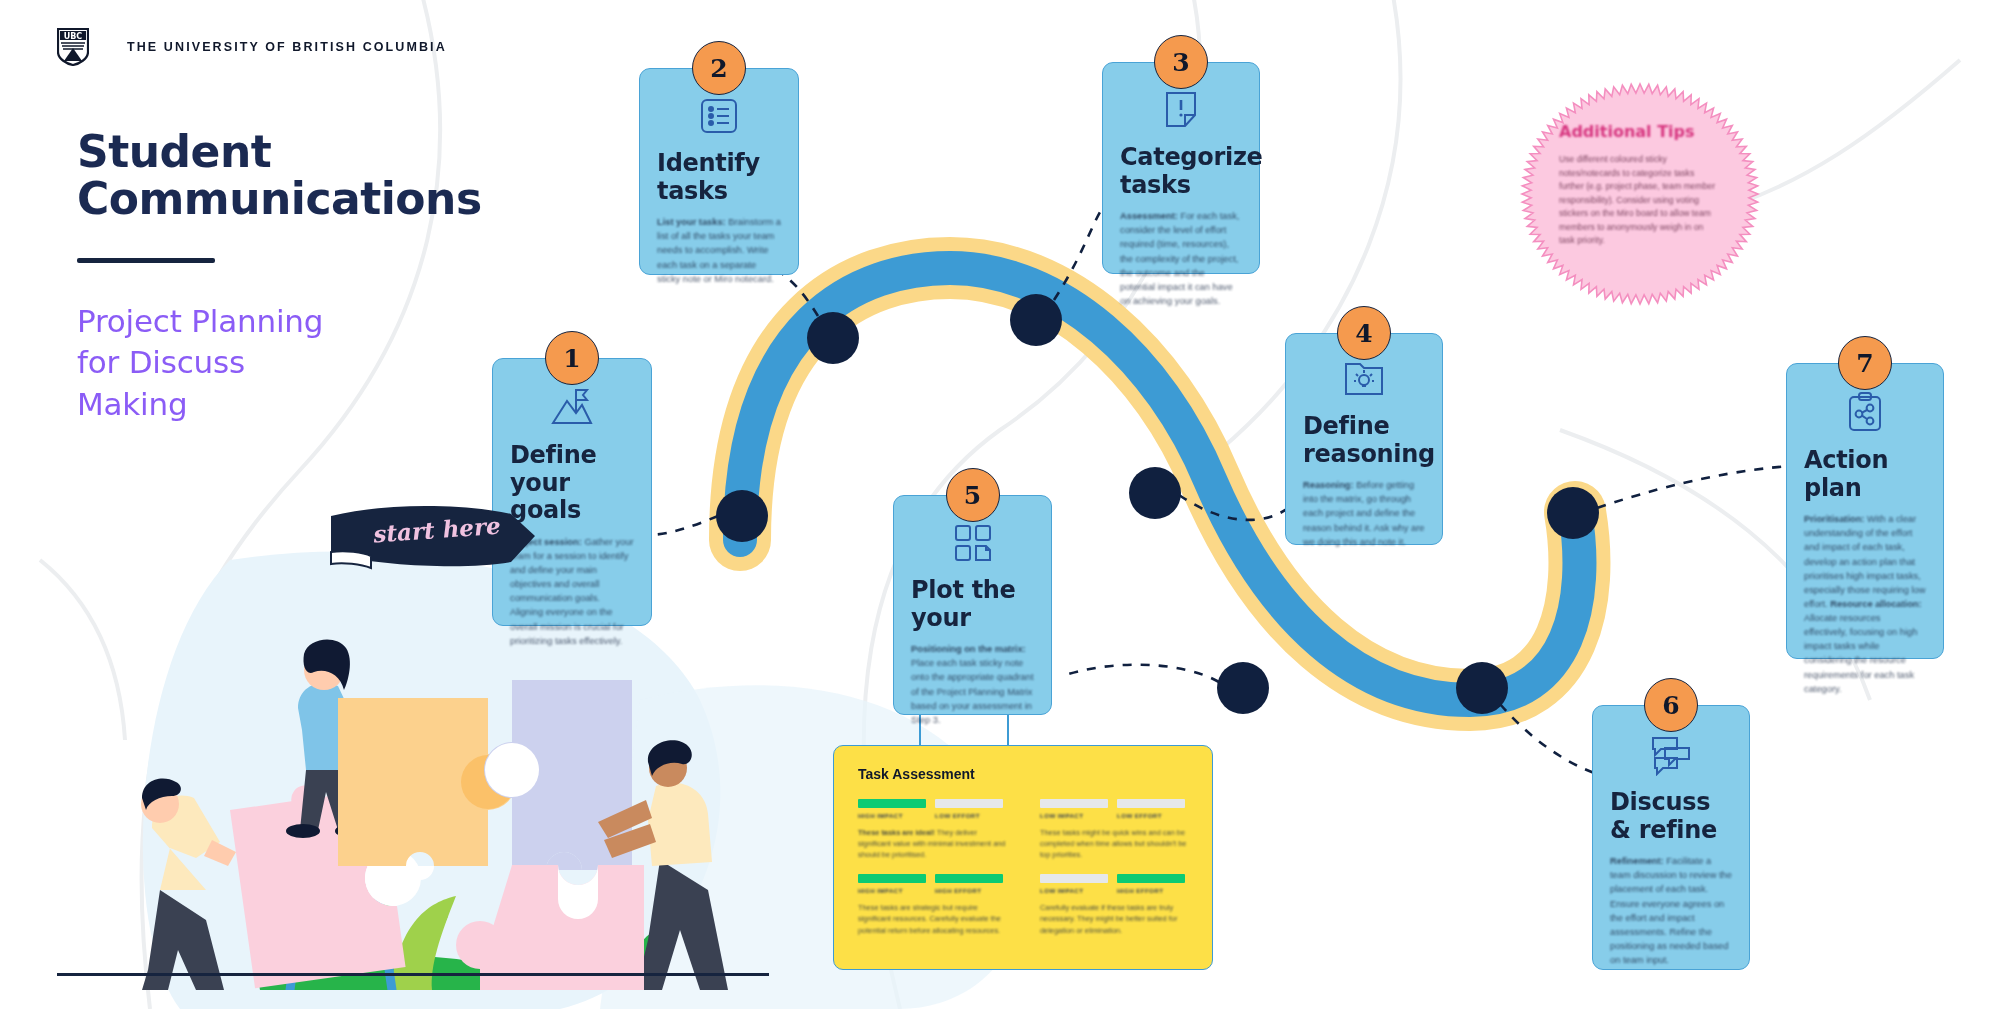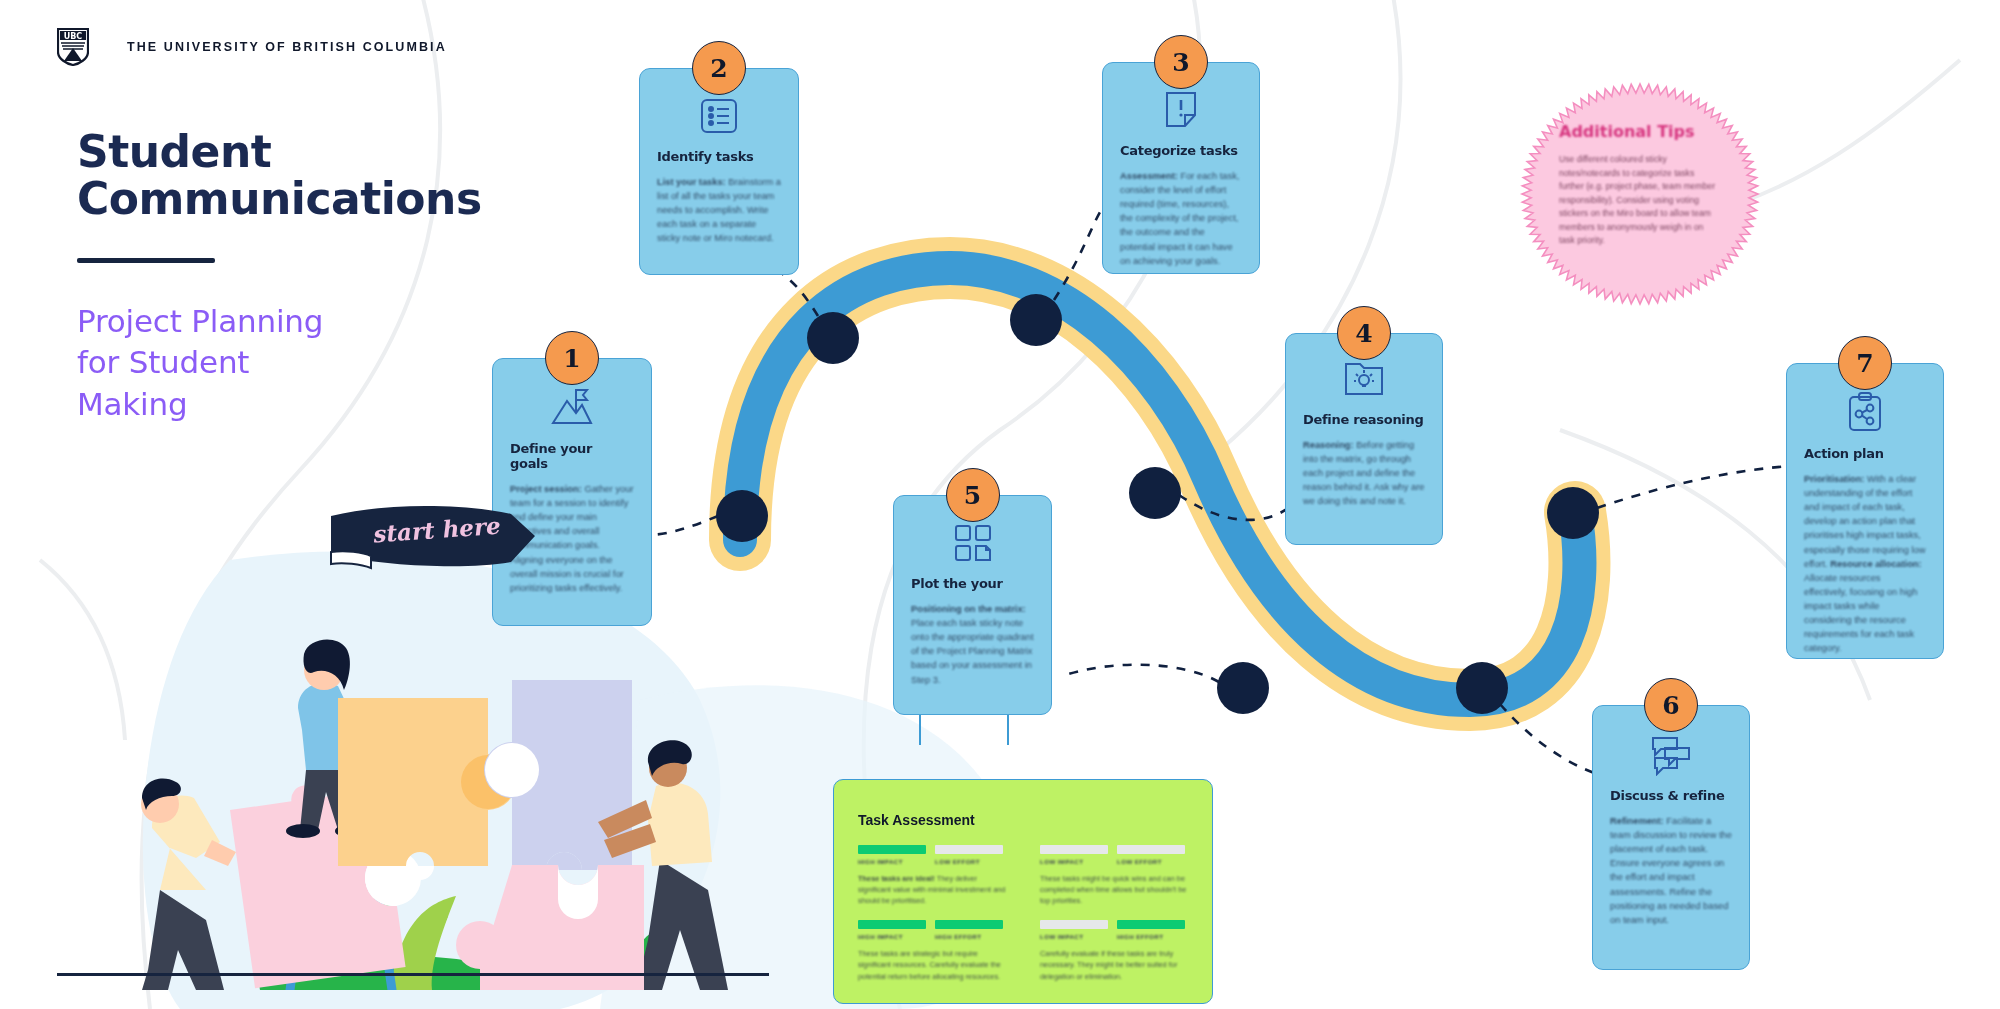--- a/index.html
+++ b/index.html
@@ -53,43 +53,43 @@
     position:absolute; left:50%; transform:translateX(-50%); top:-28px;
     width:54px; height:54px; border-radius:50%;
     background:#f59a4e; border:1.6px solid #16243f;
     display:flex; align-items:center; justify-content:center;
     font-family:"DejaVu Serif", serif; font-weight:bold; font-size:25px; color:#10182b;
     z-index:6;
   }
   .card-icon { display:flex; justify-content:center; margin-bottom:13px; margin-top:4px; }
   .card-title {
     font-family:"DejaVu Sans", sans-serif;
-    font-size:13px; font-weight:bold; color:#16243f; margin-bottom:10px;
+    font-size:24px; font-weight:bold; color:#16243f; margin-bottom:10px;
     letter-spacing:-0.3px; line-height:1.15;
   }
   .card-body {
     font-size:9.3px; line-height:1.52; color:#16243f;
     filter:blur(1.25px); opacity:.78;
   }
   .card-body b { font-weight:bold; }
 
   
   .tips { position:absolute; left:1515px; top:78px; width:250px; height:232px; z-index:5; }
   .tips-inner { position:absolute; inset:0; display:flex; flex-direction:column; padding:44px 44px 0 44px; }
   .tips-title {
     font-family:"DejaVu Sans", sans-serif; font-size:16px; font-weight:bold;
     color:#d6357f; margin-bottom:12px; filter:blur(1px);
   }
   .tips-body { font-size:8.6px; line-height:1.58; color:#5c2340; filter:blur(1.25px); opacity:.8; }
 
   
   .panel {
-    position:absolute; left:833px; top:779px; width:380px; height:225px; z-index:5;
-    background:#bef264; border:1.6px solid #3d9bd4; border-radius:10px;
-    padding:32px 24px;
+    position:absolute; left:833px; top:745px; width:380px; height:225px; z-index:5;
+    background:#fde047; border:1.6px solid #3d9bd4; border-radius:10px;
+    padding:20px 24px;
   }
   .panel-title {
     font-family:"Liberation Sans", sans-serif;
     font-size:14px; font-weight:bold; color:#10182b; margin-bottom:17px;
   }
   .quad-grid { display:grid; grid-template-columns:1fr 1fr; gap:14px 34px; }
   .quad-bars { display:flex; gap:9px; margin-bottom:4px; }
   .bar { width:68px; height:9px; border-radius:1px; }
   .bar.on { background:#0ccb73; }
   .bar.off { background:#e6e8ea; }
@@ -132,21 +132,21 @@
   </div>
 
   <div class="title-block">
     <div class="main-title">
       <div>Student</div>
       <div>Communications</div>
     </div>
     <div class="rule"></div>
     <div class="subtitle">
       <div>Project Planning</div>
-      <div>for Student</div>
+      <div>for Discuss</div>
       <div>Making</div>
     </div>
   </div>
 
   <div class="baseline"></div>
 
   <svg class="illus-svg" viewBox="0 0 660 400">
 
     <g fill="#27b44a">
       <path d="M160 400 C150 350 175 320 196 310 C190 350 186 380 192 400 Z"></path>

